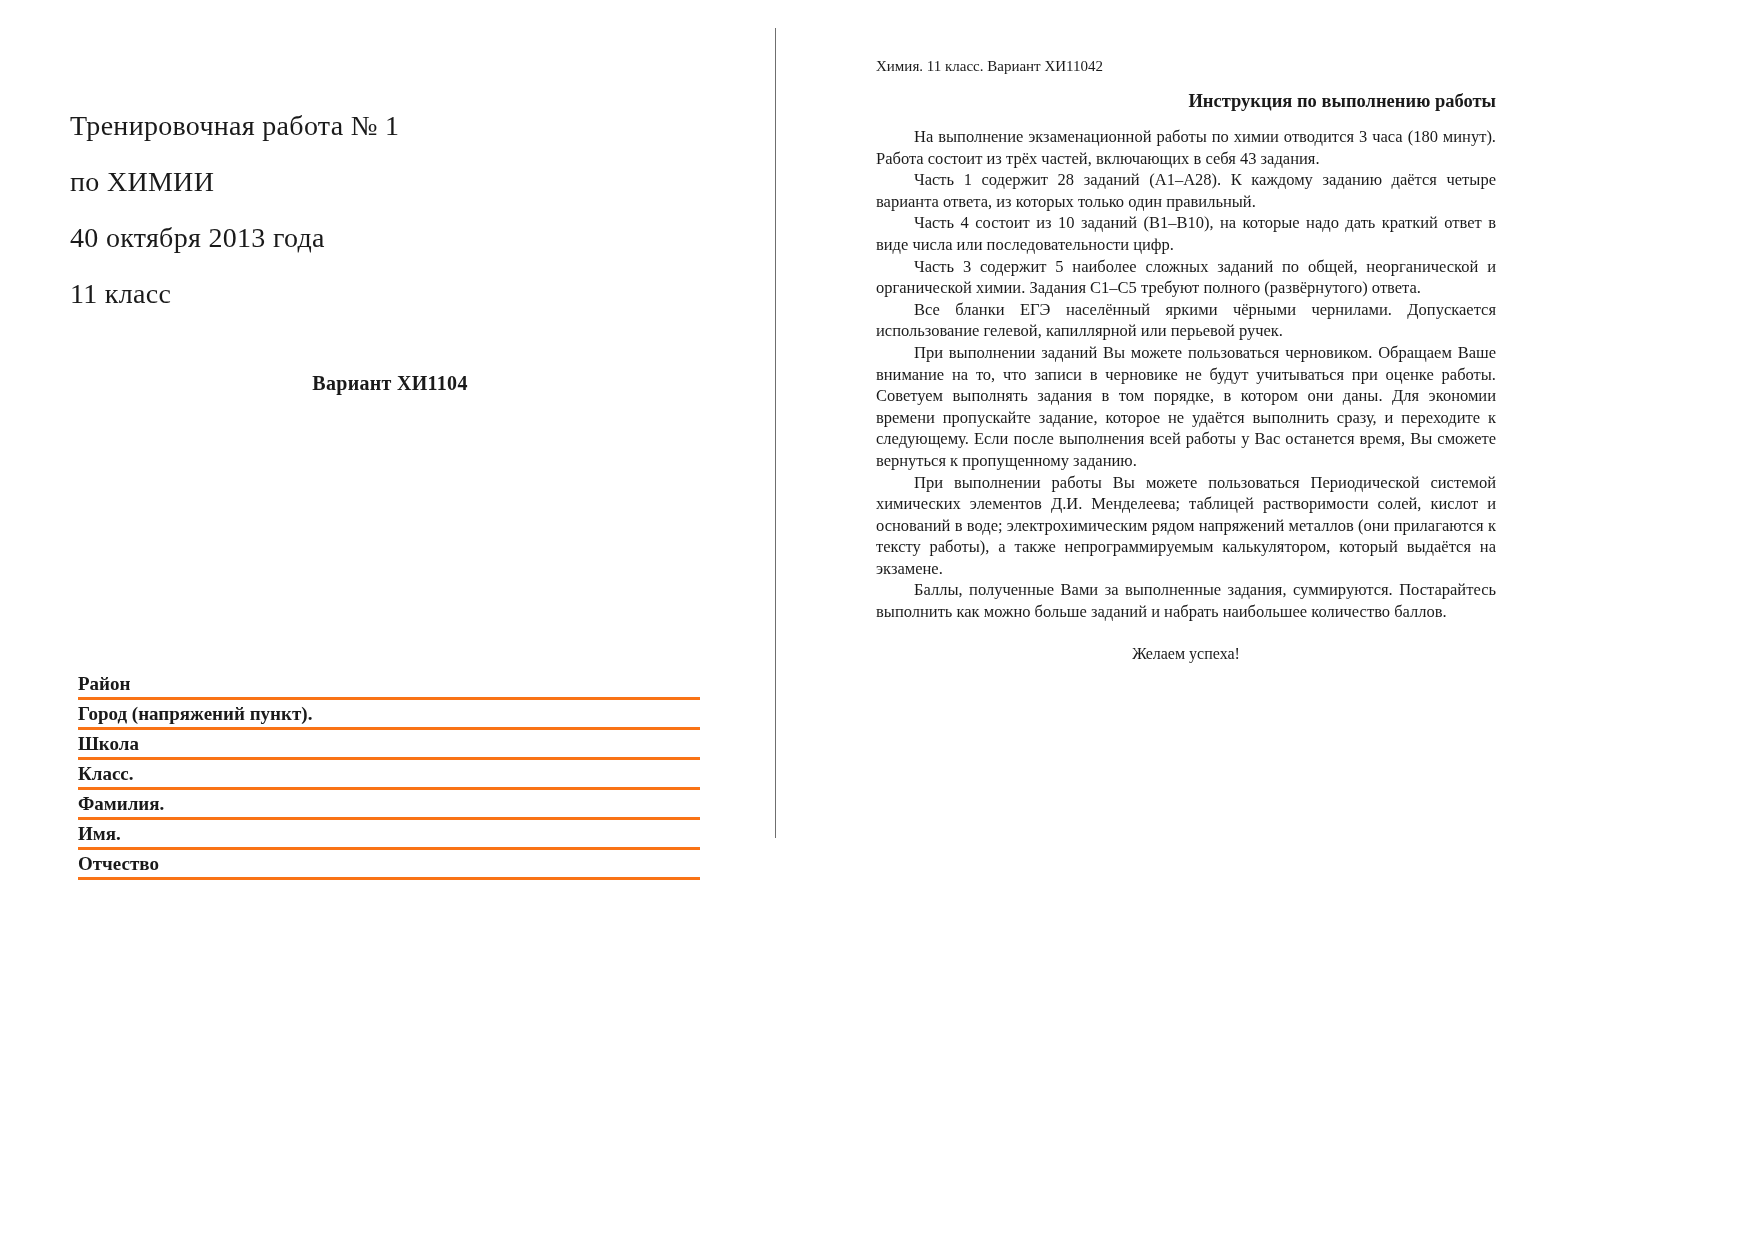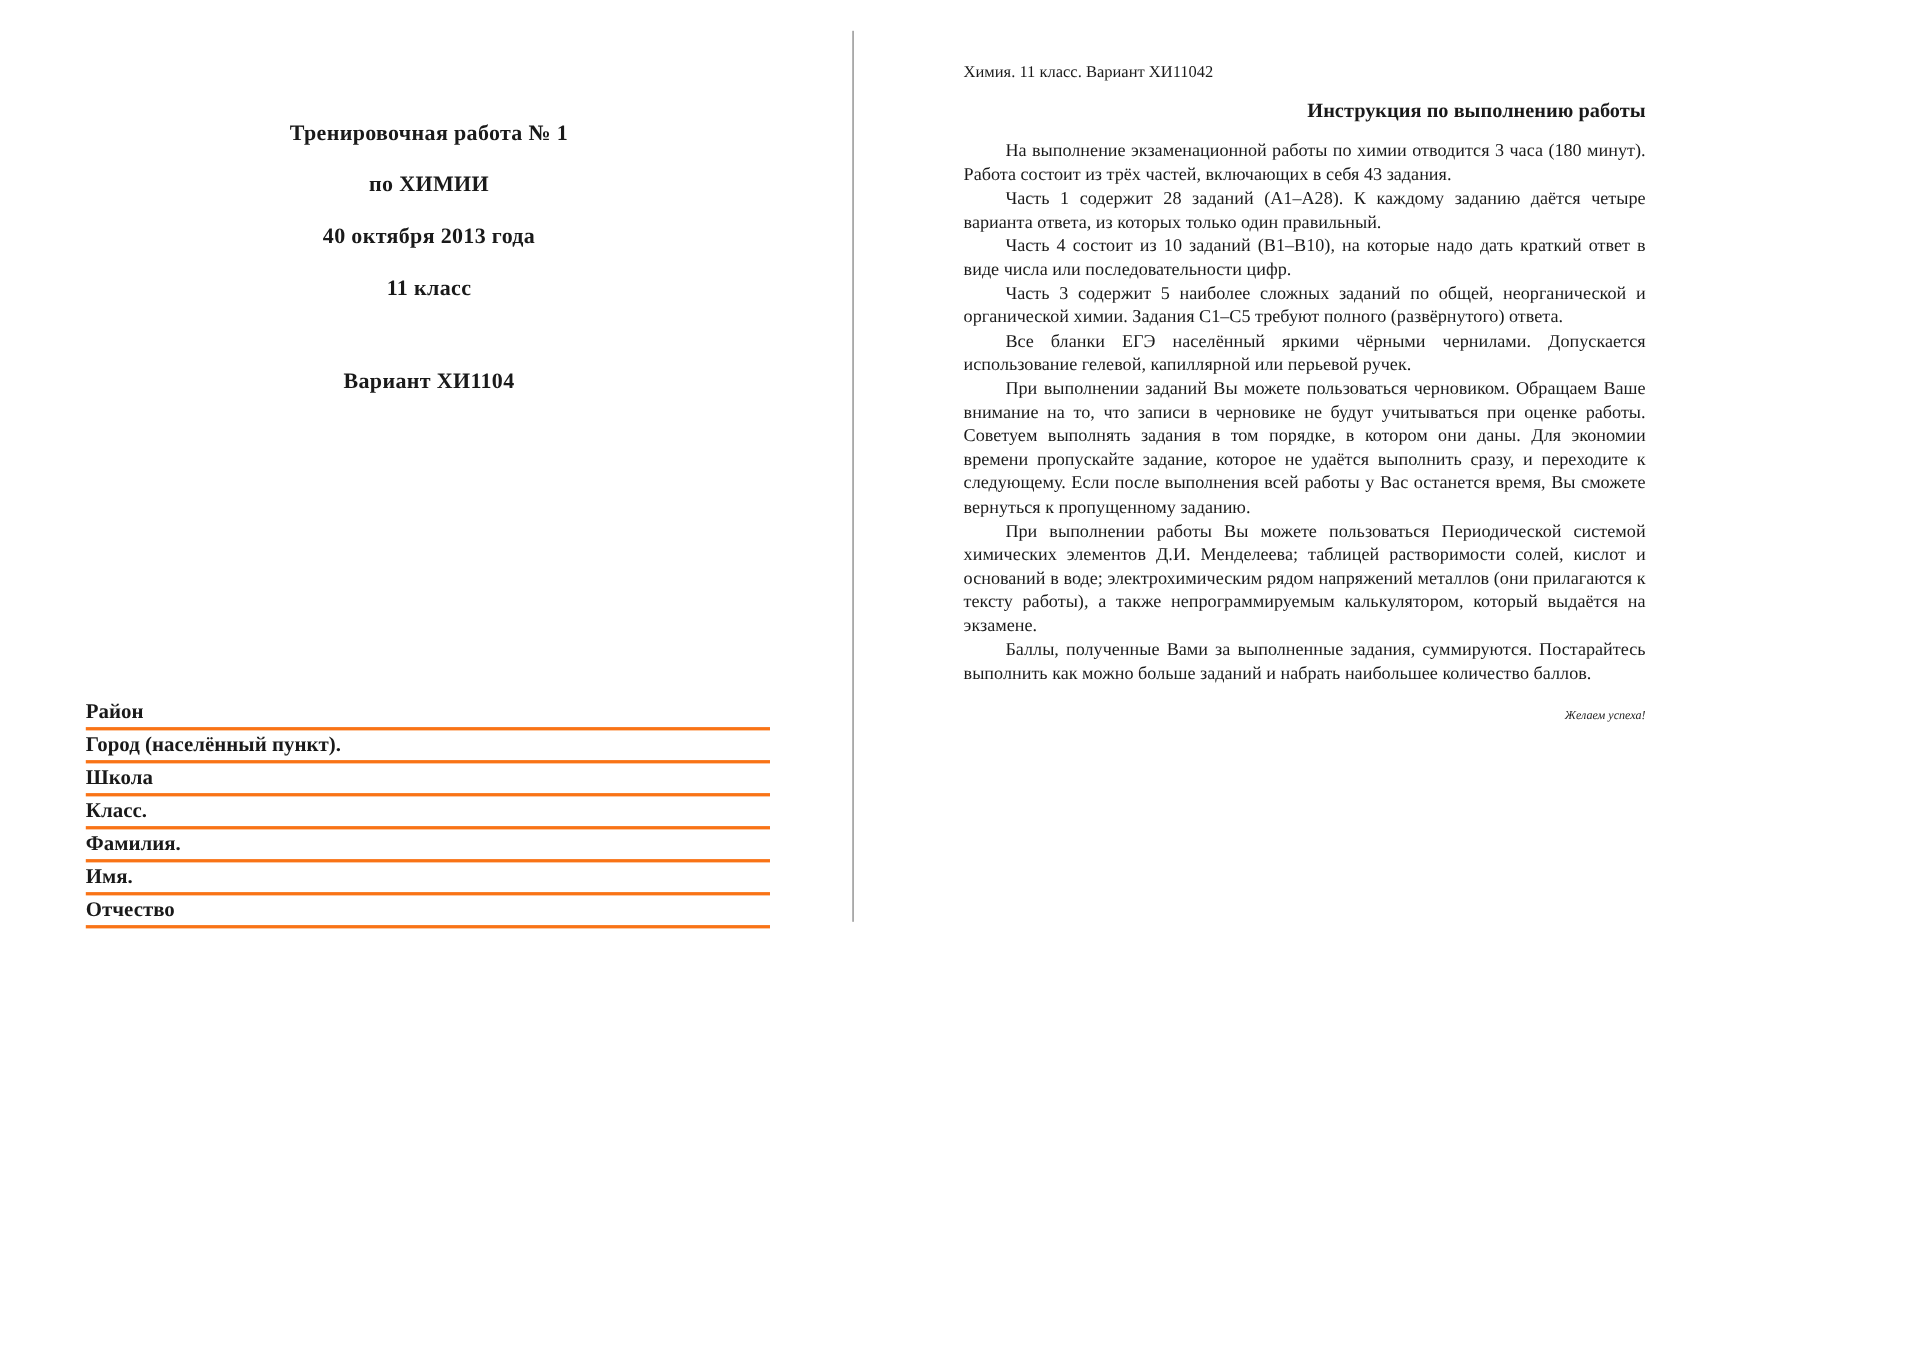--- a/index.html
+++ b/index.html
@@ -20,23 +20,22 @@
   
   .left-page {
     width: 775px;
     flex-shrink: 0;
     box-sizing: border-box;
     padding-top: 110px;
   }
   .title-block {
     width: 640px;
     margin: 0 auto 0 70px;
-    text-align: center;
-    font-weight: bold;
-    font-size: 20px;
+    font-weight: normal;
+    font-size: 28px;
   }
   .title-line {
     margin-bottom: 24px;
     letter-spacing: 0.3px;
   }
   .variant-line {
     width: 640px;
     margin: 62px auto 0 70px;
     text-align: center;
     font-weight: bold;
@@ -85,23 +84,22 @@
   }
   .body-para {
     margin: 0;
     font-size: 16.5px;
     line-height: 21.6px;
     text-align: justify;
     text-indent: 38px;
   }
   .closing {
     margin: 22px 0 0 0;
-    text-align: right;
-    font-style: italic;
-    font-size: 11px;
+    text-align: center;
+    font-size: 16px;
   }
 </style>
 </head>
 <body>
 
 <div class="spread">
 
   <div class="left-page">
     <div class="title-block">
       <div class="title-line">Тренировочная работа № 1</div>
@@ -109,21 +107,21 @@
       <div class="title-line">40 октября  2013 года</div>
       <div class="title-line">11 класс</div>
     </div>
     <div class="variant-line">Вариант ХИ1104</div>
 
     <div class="form-fields">
       <div class="form-row">
         <span>Район</span>
       </div>
       <div class="form-row">
-        <span>Город (населённый пункт).</span>
+        <span>Город (напряжений пункт).</span>
       </div>
       <div class="form-row">
         <span>Школа</span>
       </div>
       <div class="form-row">
         <span>Класс.</span>
       </div>
       <div class="form-row">
         <span>Фамилия.</span>
       </div>

